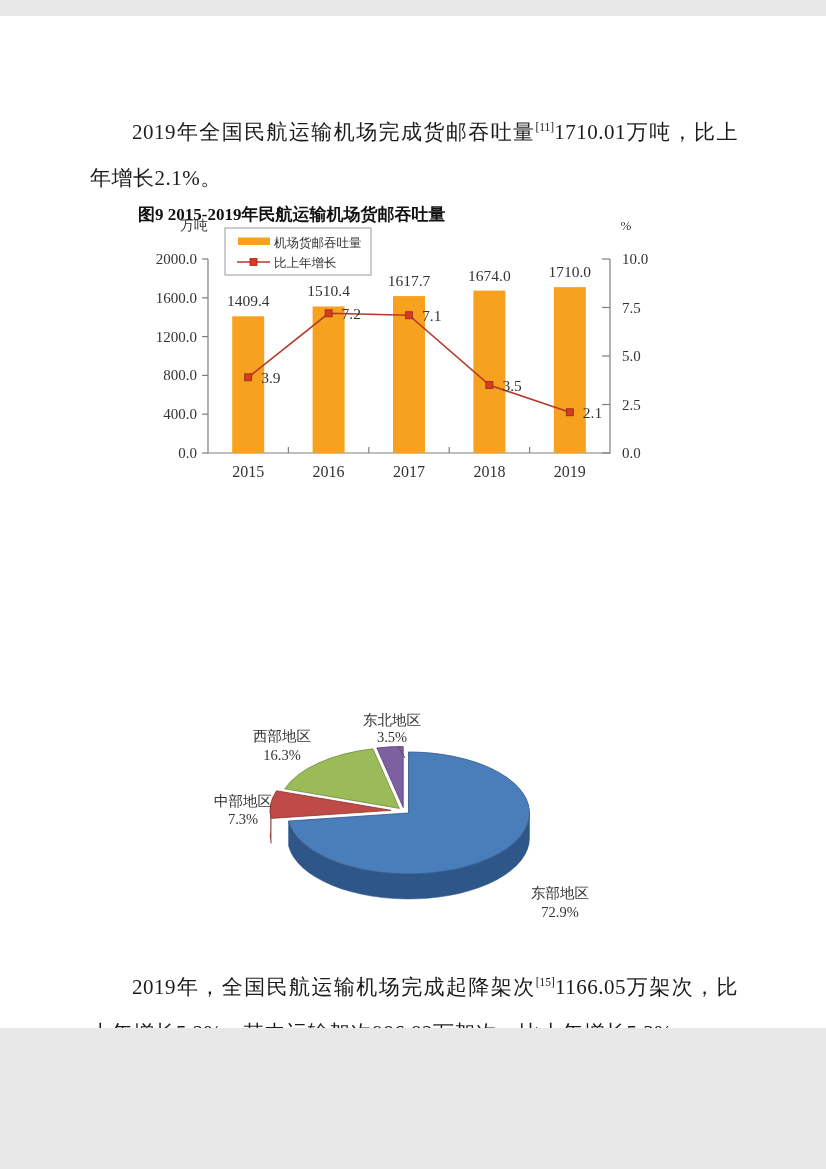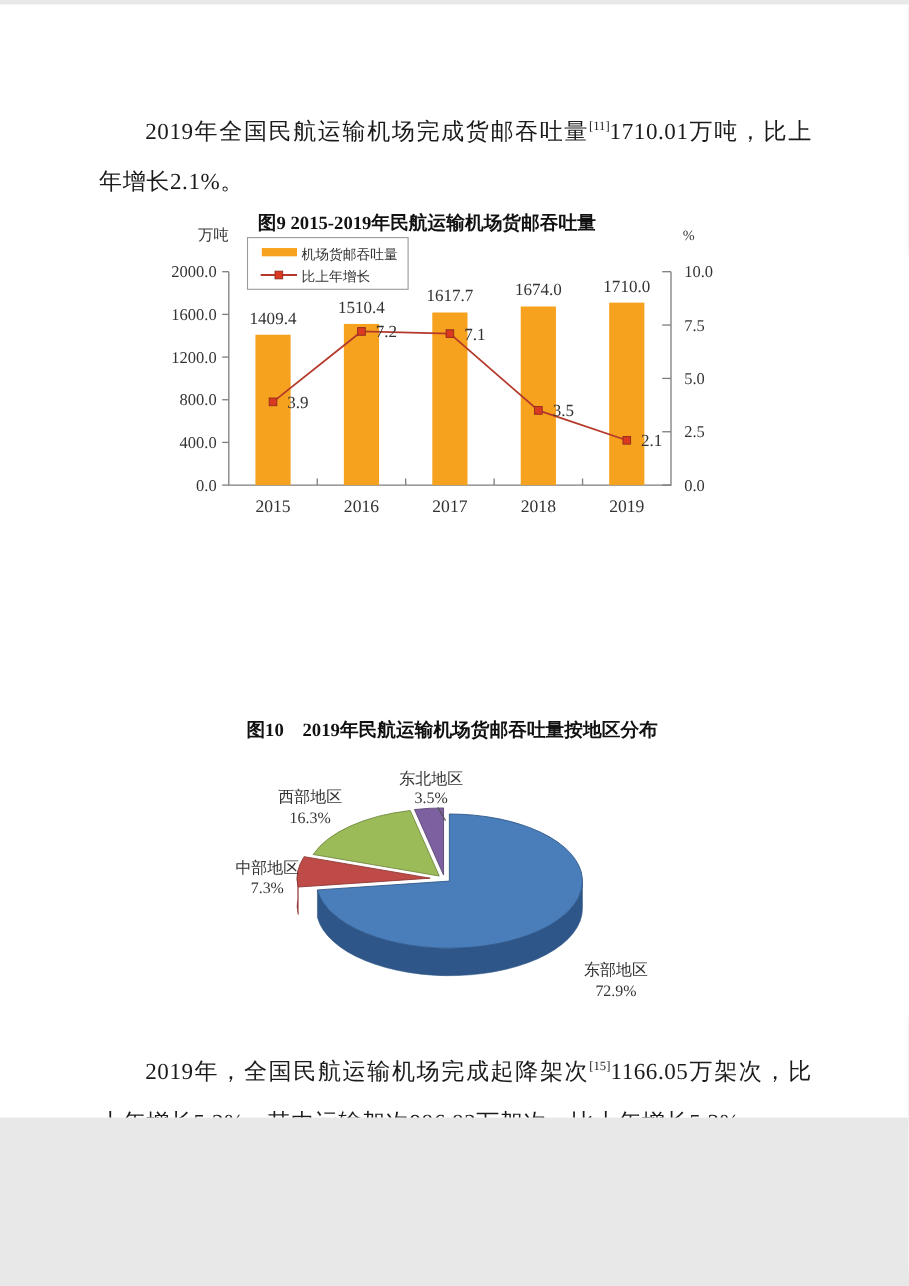--- a/index.html
+++ b/index.html
@@ -1,40 +1,40 @@
 <!DOCTYPE html>
 <html><head>
 <meta charset="utf-8">
 <style>
   html,body{margin:0;padding:0;background:#e8e8e8;}
   .page{
     position:relative;
     width:826px;height:1012px;
-    margin:4px auto;
+    margin:16px auto;
     background:#ffffff;
     font-family:"Liberation Serif","DejaVu Serif",serif;
     color:#1b1b1b;
     overflow:hidden;
   }
   .para{
     position:absolute;
     left:90px;width:648px;
     font-size:21px;
     line-height:46px;
     text-align:justify;
     text-indent:42px;
     letter-spacing:0.5px;
   }
   .para sup{
     font-size:11.5px;
     letter-spacing:0;
   }
   .fig-title{
     position:absolute;
-    text-align:center;
+    text-align:left;
     font-weight:bold;
     font-size:17px;
     color:#111;
     white-space:nowrap;
   }
   .chart-svg{position:absolute;}
   .chart-svg text{
     font-family:"Liberation Serif","DejaVu Serif",serif;
     fill:#333333;
   }
@@ -112,21 +112,20 @@
       <text x="582.8" y="401.76" text-anchor="start" font-size="15.5">2.1</text>
       <rect x="225" y="212" width="146" height="47" fill="#ffffff" stroke="#9a9a9a" stroke-width="1"></rect>
       <rect x="238" y="221.5" width="32" height="7.5" fill="#F7A21E"></rect>
       <text x="274" y="231" font-size="12.5">机场货邮吞吐量</text>
       <line x1="237" y1="246" x2="270" y2="246" stroke="#B5392B" stroke-width="1.6"></line>
       <rect x="250" y="242.5" width="7" height="7" fill="#D93A20" stroke="#8E2A1F" stroke-width="0.8"></rect>
       <text x="274" y="251" font-size="12.5">比上年增长</text>
     </svg>
 
 
-  <div class="fig-title" style="left:161px;top:648px;width:500px;">图10　2019年民航运输机场货邮吞吐量按地区分布</div>
   <svg id="fig10-svg" class="chart-svg" style="left:140px;top:668px;" width="560" height="275" viewBox="140 668 560 275">
       <path d="M 529.5131096223847 796.9931938414392 A 121 61 0 0 1 288.56488626297437 805.0186197460683 l 0 25 A 121 61 0 0 0 529.5131096223847 821.9931938414392 Z" fill="#2F5688" stroke="#2F5688" stroke-width="0.5"></path>
       <path d="M 271.1133784119077 802.388171799832 A 121 61 0 0 1 270.72445243175696 787.9865096358759 l 0 25 A 121 61 0 0 0 271.1133784119077 827.388171799832 Z" fill="#8C3431" stroke="#8C3431" stroke-width="0.5"></path>
       <path d="M 399.3215358588254 792.3750258642347 L 284.7226409544614 772.7974656659949 A 121 61 0 0 1 372.9262036498438 732.844103385971 Z" fill="#9BBB59" stroke="#71893F" stroke-width="0.8"></path>
       <path d="M 403.2318598223627 791.4923857191789 L 376.83652761338107 731.9614632409152 A 121 61 0 0 1 403.23185982236276 730.4923857191789 Z" fill="#7D60A0" stroke="#594373" stroke-width="0.8"></path>
       <path d="M 391.061601771318 794.3627458952028 L 271.1133784119077 802.388171799832 A 121 61 0 0 1 276.46270686695397 774.785185696963 Z" fill="#BE4B48" stroke="#8C3431" stroke-width="0.8"></path>
       <path d="M 408.51310962238466 796.9931938414392 L 408.51310962238466 735.9931938414392 A 121 61 0 1 1 288.56488626297437 805.0186197460683 Z" fill="#4A7EBB" stroke="#2F5688" stroke-width="0.8"></path>
       <text x="560" y="882" text-anchor="middle" font-size="14.5" fill="#222">东部地区</text>
       <text x="560" y="901" text-anchor="middle" font-size="14.5" fill="#222">72.9%</text>
       <text x="243" y="790" text-anchor="middle" font-size="14.5" fill="#222">中部地区</text>

